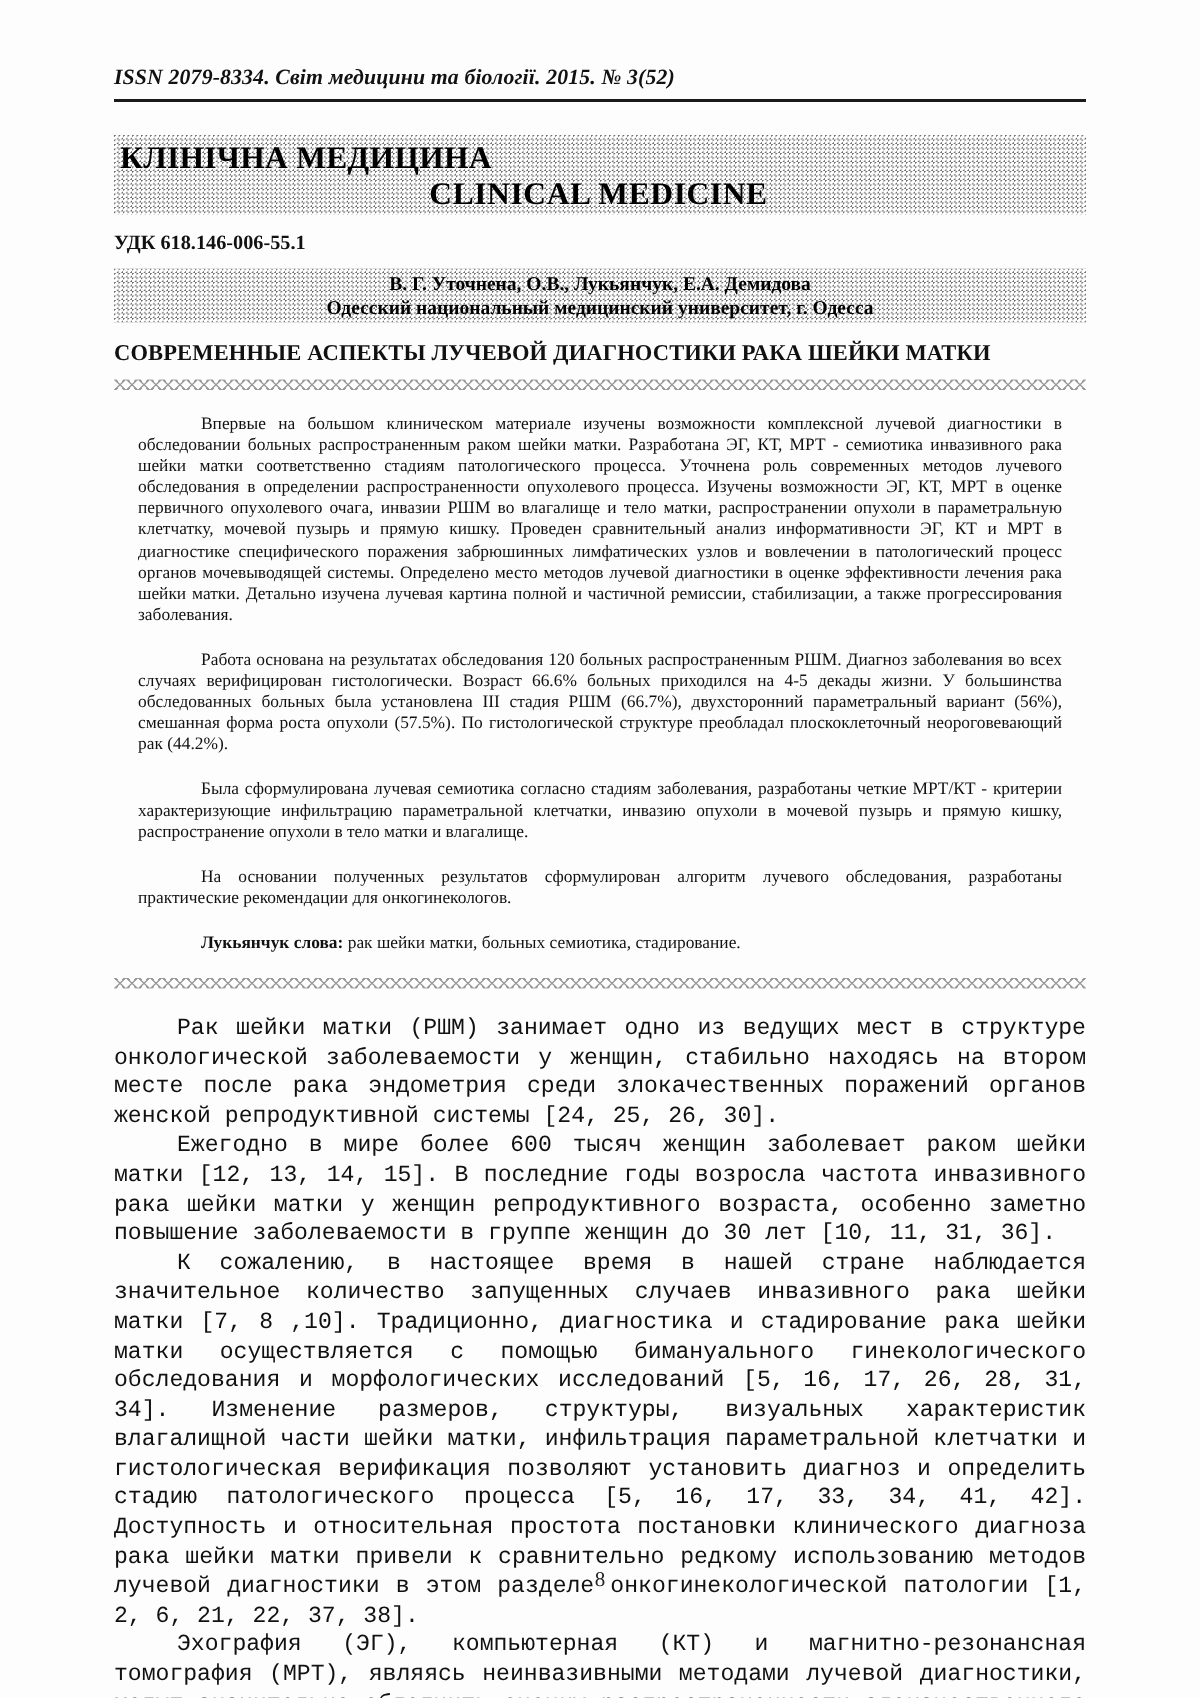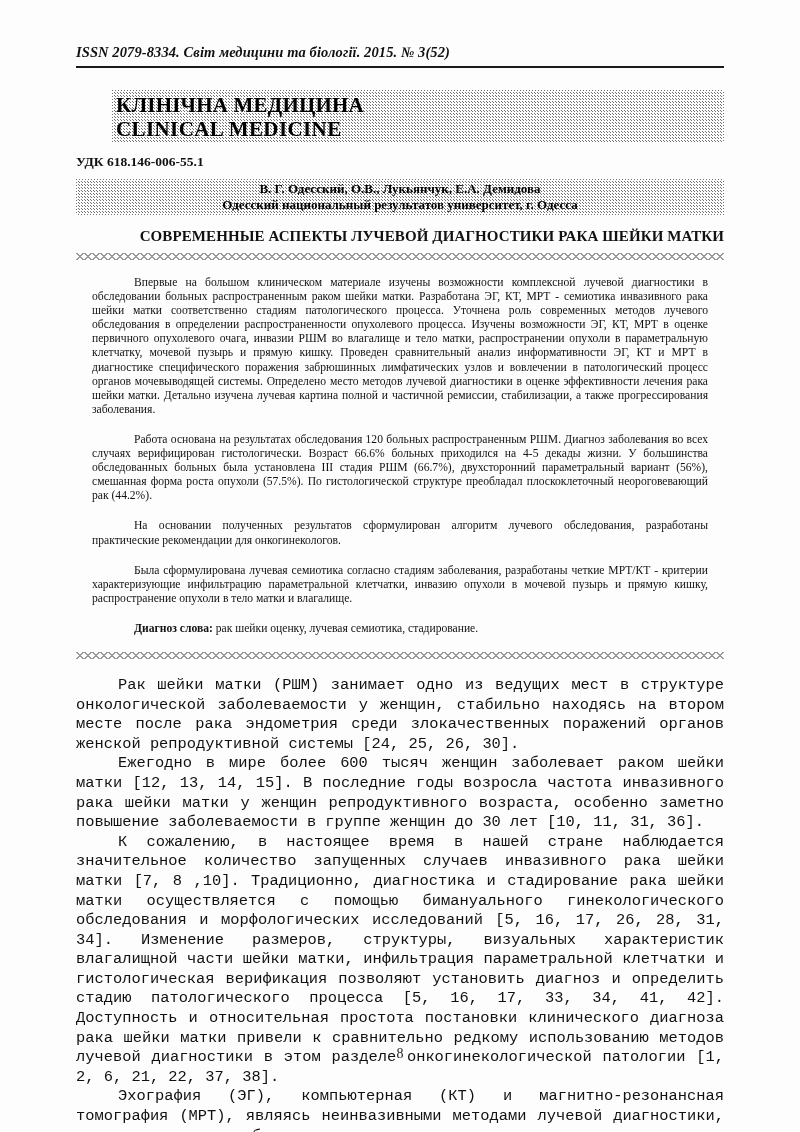--- a/index.html
+++ b/index.html
@@ -64,38 +64,37 @@
     position: relative;
     z-index: 2;
   }
 
   
   .section-band {
     margin-top: 22px;
     height: 53px;
     box-sizing: border-box;
     padding: 3px 4px 3px 4px;
-    margin-left: 36px;
   }
   .section-ua {
     font-family: "Liberation Serif", "DejaVu Serif", serif;
     font-weight: bold;
     font-size: 21px;
     line-height: 24px;
     letter-spacing: 0.2px;
     text-align: left;
     color: #000000;
   }
   .section-en {
     font-family: "Liberation Serif", "DejaVu Serif", serif;
     font-weight: bold;
     font-size: 21px;
     line-height: 24px;
     letter-spacing: 0.4px;
-    text-align: left;
+    text-align: center;
     color: #000000;
     padding-right: 2px;
   }
 
   
   .udk {
     margin-top: 11px;
     font-family: "Liberation Serif", "DejaVu Serif", serif;
     font-weight: bold;
     font-size: 13.5px;
@@ -115,21 +114,21 @@
     font-family: "Liberation Serif", "DejaVu Serif", serif;
     font-weight: bold;
     font-size: 13px;
     line-height: 16px;
     color: #000000;
   }
 
   
   .art-title {
     margin-top: 12px;
-    text-align: right;
+    text-align: left;
     font-family: "Liberation Serif", "DejaVu Serif", serif;
     font-weight: bold;
     font-size: 15px;
     line-height: 18px;
     letter-spacing: 0.1px;
   }
 
   
   .zigzag {
     height: 8px;
@@ -194,35 +193,35 @@
       <div class="band-inner">
         <div class="section-ua">КЛІНІЧНА МЕДИЦИНА</div>
         <div class="section-en">CLINICAL MEDICINE</div>
       </div>
     </div>
 
     <div class="udk">УДК 618.146-006-55.1</div>
 
     <div class="band authors-band">
       <div class="band-inner">
-        <div class="authors-line">В. Г. Одесский, О.В., Лукьянчук, Е.А. Демидова</div>
-        <div class="affil-line">Одесский национальный результатов университет, г. Одесса</div>
+        <div class="authors-line">В. Г. Уточнена, О.В., Лукьянчук, Е.А. Демидова</div>
+        <div class="affil-line">Одесский национальный медицинский университет, г. Одесса</div>
       </div>
     </div>
 
     <div class="art-title">СОВРЕМЕННЫЕ АСПЕКТЫ ЛУЧЕВОЙ ДИАГНОСТИКИ РАКА ШЕЙКИ МАТКИ</div>
 
     <div class="zigzag"></div>
 
     <div class="abstract">
       <p>Впервые на большом клиническом материале изучены возможности комплексной лучевой диагностики в обследовании больных распространенным раком шейки матки. Разработана ЭГ, КТ, МРТ - семиотика инвазивного рака шейки матки соответственно стадиям патологического процесса. Уточнена роль современных методов лучевого обследования в определении распространенности опухолевого процесса. Изучены возможности ЭГ, КТ, МРТ в оценке первичного опухолевого очага, инвазии РШМ во влагалище и тело матки, распространении опухоли в параметральную клетчатку, мочевой пузырь и прямую кишку. Проведен сравнительный анализ информативности ЭГ, КТ и МРТ в диагностике специфического поражения забрюшинных лимфатических узлов и вовлечении в патологический процесс органов мочевыводящей системы. Определено место методов лучевой диагностики в оценке эффективности лечения рака шейки матки. Детально изучена лучевая картина полной и частичной ремиссии, стабилизации, а также прогрессирования заболевания.</p>
       <p>Работа основана на результатах обследования 120 больных распространенным РШМ. Диагноз заболевания во всех случаях верифицирован гистологически. Возраст 66.6% больных приходился на 4-5 декады жизни. У большинства обследованных больных была установлена III стадия РШМ (66.7%), двухсторонний параметральный вариант (56%), смешанная форма роста опухоли (57.5%). По гистологической структуре преобладал плоскоклеточный неороговевающий рак (44.2%).</p>
+      <p>Была сформулирована лучевая семиотика согласно стадиям заболевания, разработаны четкие МРТ/КТ - критерии характеризующие инфильтрацию параметральной клетчатки, инвазию опухоли в мочевой пузырь и прямую кишку, распространение  опухоли в тело матки и влагалище.</p>
       <p>На основании полученных результатов сформулирован алгоритм лучевого обследования, разработаны практические рекомендации для онкогинекологов.</p>
-      <p>Была сформулирована лучевая семиотика согласно стадиям заболевания, разработаны четкие МРТ/КТ - критерии характеризующие инфильтрацию параметральной клетчатки, инвазию опухоли в мочевой пузырь и прямую кишку, распространение  опухоли в тело матки и влагалище.</p>
-      <p class="kw"><b>Диагноз слова:</b><span> рак шейки оценку, лучевая семиотика, стадирование.</span></p>
+      <p class="kw"><b>Лукьянчук слова:</b><span> рак шейки матки, больных семиотика, стадирование.</span></p>
     </div>
 
     <div class="zigzag"></div>
 
     <div class="body-text">
       <p>Рак шейки матки (РШМ) занимает одно из ведущих мест в структуре онкологической заболеваемости у женщин, стабильно находясь на втором месте после рака эндометрия среди злокачественных поражений органов женской репродуктивной системы [24, 25, 26, 30].</p>
       <p>Ежегодно в мире более 600 тысяч женщин заболевает раком шейки матки [12, 13, 14, 15]. В последние годы возросла частота инвазивного рака шейки матки у женщин репродуктивного возраста, особенно заметно повышение заболеваемости в группе женщин до 30 лет [10, 11, 31, 36].</p>
       <p>К сожалению, в настоящее время в нашей стране наблюдается значительное количество запущенных случаев инвазивного рака шейки матки [7, 8 ,10]. Традиционно, диагностика и стадирование рака шейки матки осуществляется с помощью бимануального гинекологического обследования и морфологических исследований [5, 16, 17, 26, 28, 31, 34]. Изменение размеров, структуры, визуальных характеристик влагалищной части шейки матки, инфильтрация параметральной клетчатки и гистологическая верификация позволяют установить диагноз и определить стадию патологического процесса [5, 16, 17, 33, 34, 41, 42]. Доступность и относительная простота постановки клинического диагноза рака шейки матки привели к сравнительно редкому использованию методов лучевой диагностики в этом разделе онкогинекологической патологии [1, 2, 6, 21, 22, 37, 38].</p>
       <p>Эхография (ЭГ), компьютерная (КТ) и магнитно-резонансная томография (МРТ), являясь неинвазивными методами лучевой диагностики, могут значительно облегчить оценку распространенности злокачественного процесса данной локализации, позволяя повысить точность клинического стадирования и оценить эффективность выбранного метода лечения [3, 18, 19, 20, 39, 40]. Для оптимизации обследования женщин с гистологически подтвержденным раком шейки матки, необходимо решить вопрос о роли, последовательности применения и взаимозаменяемости различных методов лучевой диагностики в комплексном обследовании данной категории больных [4, 41, 42]. Проведенный анализ позволит повысить эффективность клинического обследования и качественно влиять на тактику ведения больных в зависимости от полученных результатов [4, 21, 22, 31, 32].</p>
     </div>

